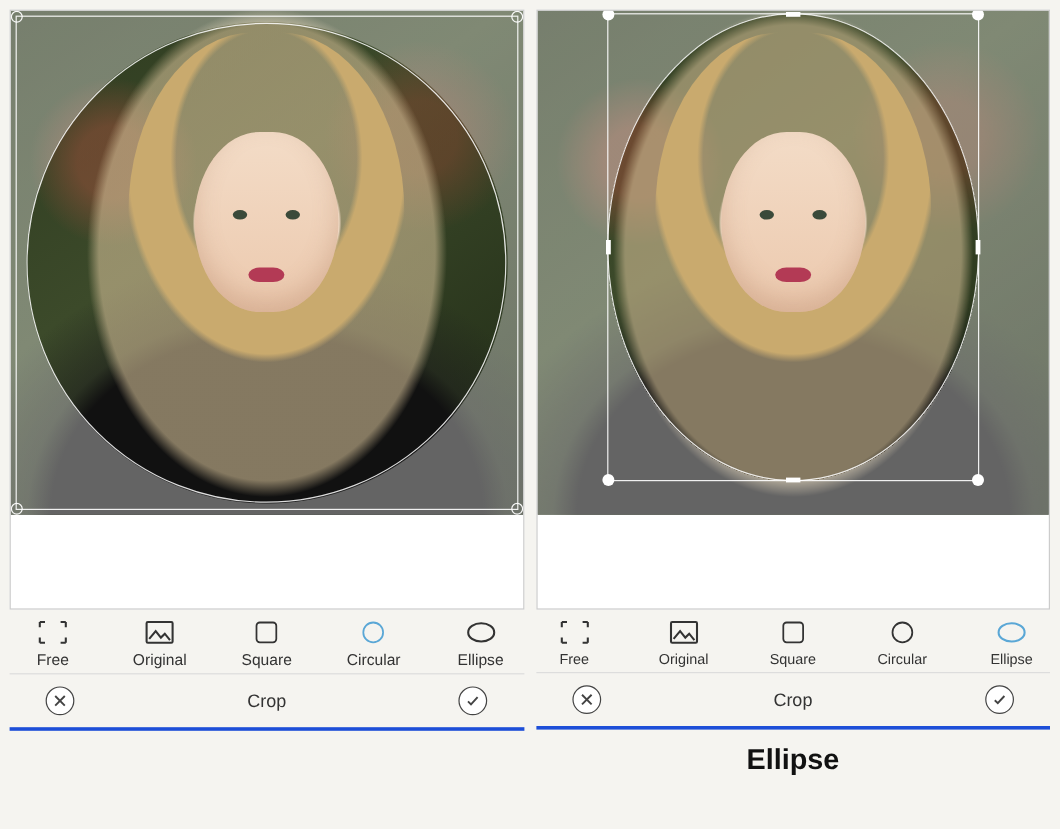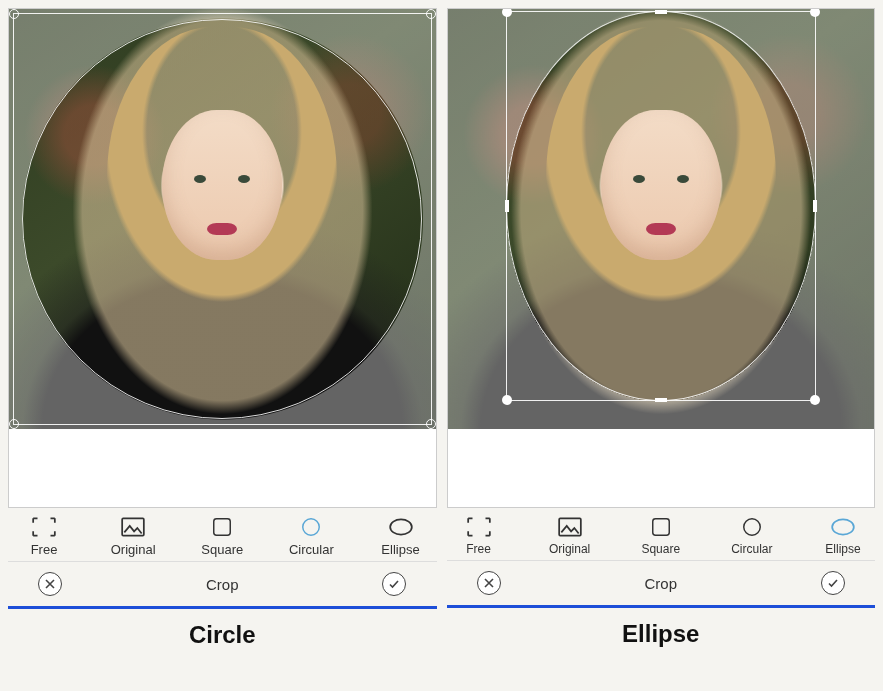--- a/index.html
+++ b/index.html
@@ -245,21 +245,20 @@
       </svg>
     </div>
     <span class="crop-label">Crop</span>
     <div class="round-btn">
       <svg viewBox="0 0 12 12" fill="none" stroke-width="1.6">
         <path d="M2 6.5l2.5 2.5L10 3"></path>
       </svg>
     </div>
   </div>
 
-  <div class="caption">Circle</div>
 </div>
 
 <div class="panel">
   <div class="image-area">
     <div class="photo">
       <div class="photo-bg"></div>
       <div class="photo-hair"></div>
       <div class="photo-face"></div>
       <div class="photo-eye l"></div>
         <div class="photo-eye r"></div>

